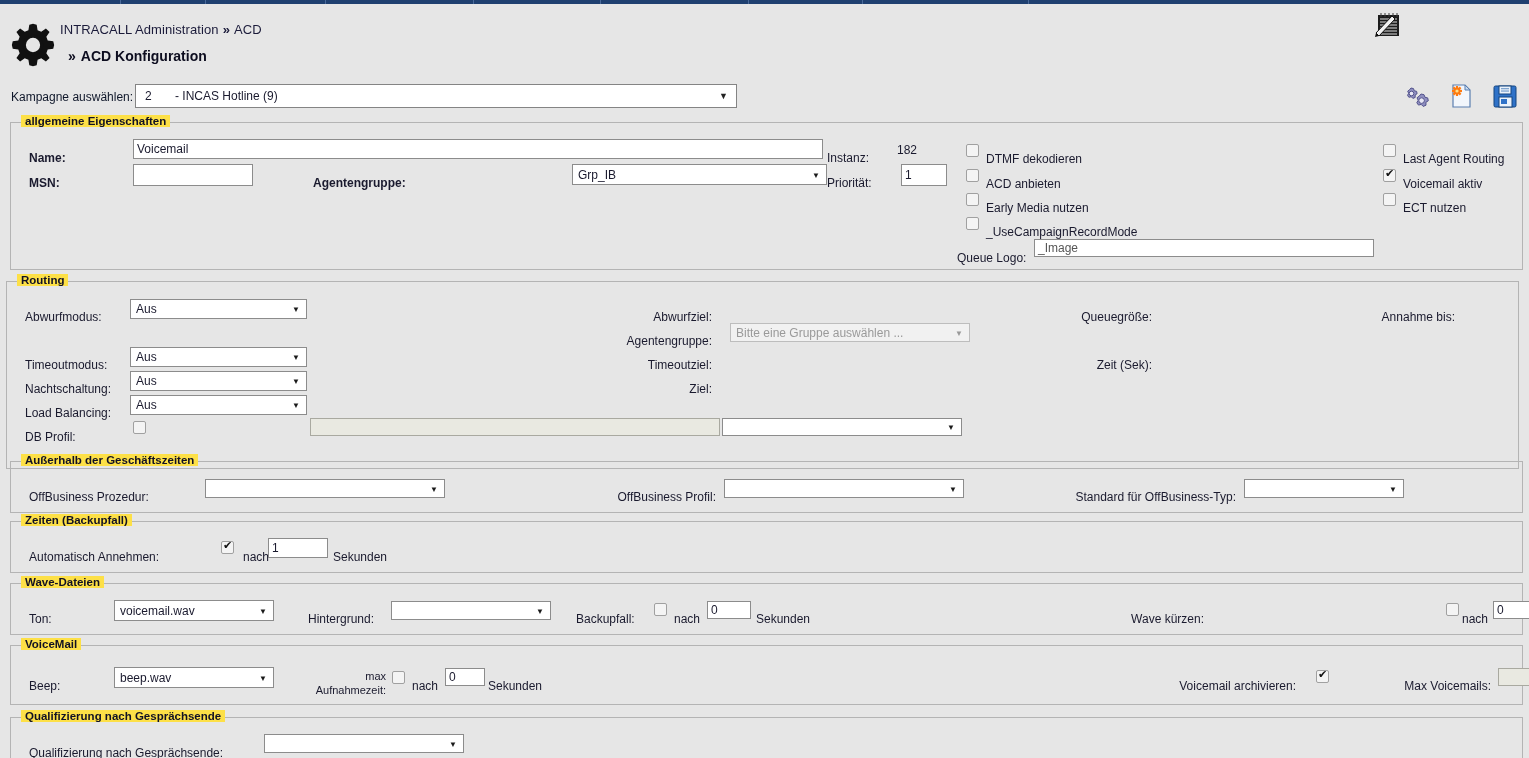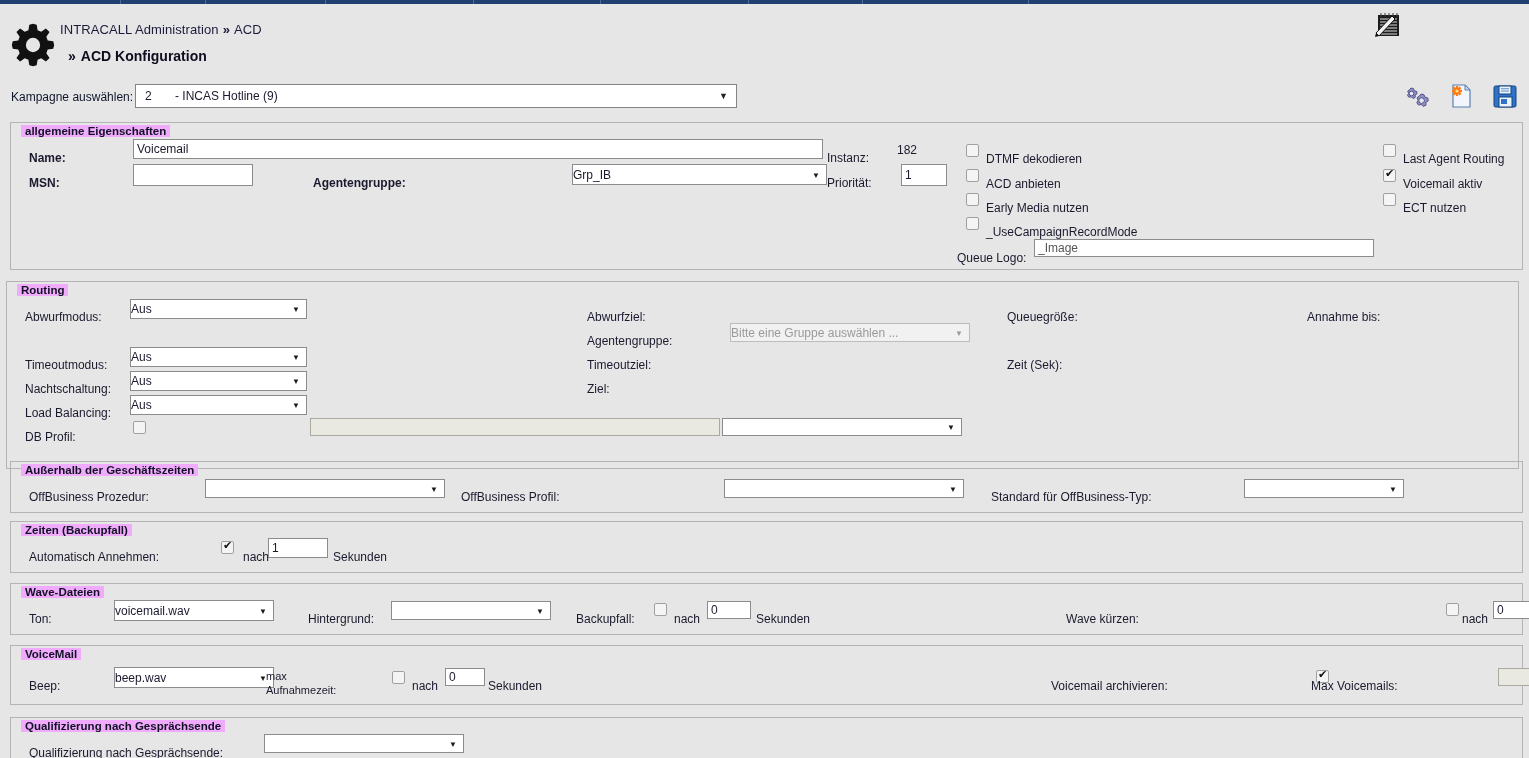--- a/index.html
+++ b/index.html
@@ -58,40 +58,39 @@
 
   
   .fs {
     position: absolute;
     border: 1px solid #b4b4b4;
     border-radius: 0;
     background: transparent;
   }
   .fs > .legend {
     position: absolute; top: -8px; left: 10px;
-    background: #f0abfc; padding: 0 4px;
+    background: #fde047; padding: 0 4px;
     font-size: 11.5px; font-weight: bold; color: #111124;
     white-space: nowrap;
-    margin-top: 10px;
   }
   .lbl { position: absolute; font-size: 12px; color: #1a1a2e; white-space: nowrap; margin-top: 8px; }
-  .lbl.r { text-align: left; }
+  .lbl.r { text-align: right; }
 
   
   .txt {
     position: absolute; background: #fff; border: 1px solid #8c8c8c;
     font-size: 12px; color: #1a1a2e; padding: 0 3px;
     display: flex; align-items: center;
     font-family: "Liberation Sans", sans-serif;
   }
   .txt.ro { background: #e9e9e1; border: 1px solid #a9a9a0; color: #333; }
   .sel {
     position: absolute; background: #fff; border: 1px solid #8c8c8c;
     font-size: 12px; color: #1a1a2e;
-    display: flex; align-items: center; 
+    display: flex; align-items: center; padding-left: 5px;
   }
   .sel.dis { background: #f1f1f1; color: #9a9a9a; border: 1px solid #bdbdbd; }
   .sel .arrow {
     position: absolute; right: 6px; top: 50%; transform: translateY(-50%);
     font-size: 8px; color: #1a1a1a;
   }
   .sel.dis .arrow { color: #9a9a9a; }
 
   .cb {
     position: absolute; width: 13px; height: 13px;

